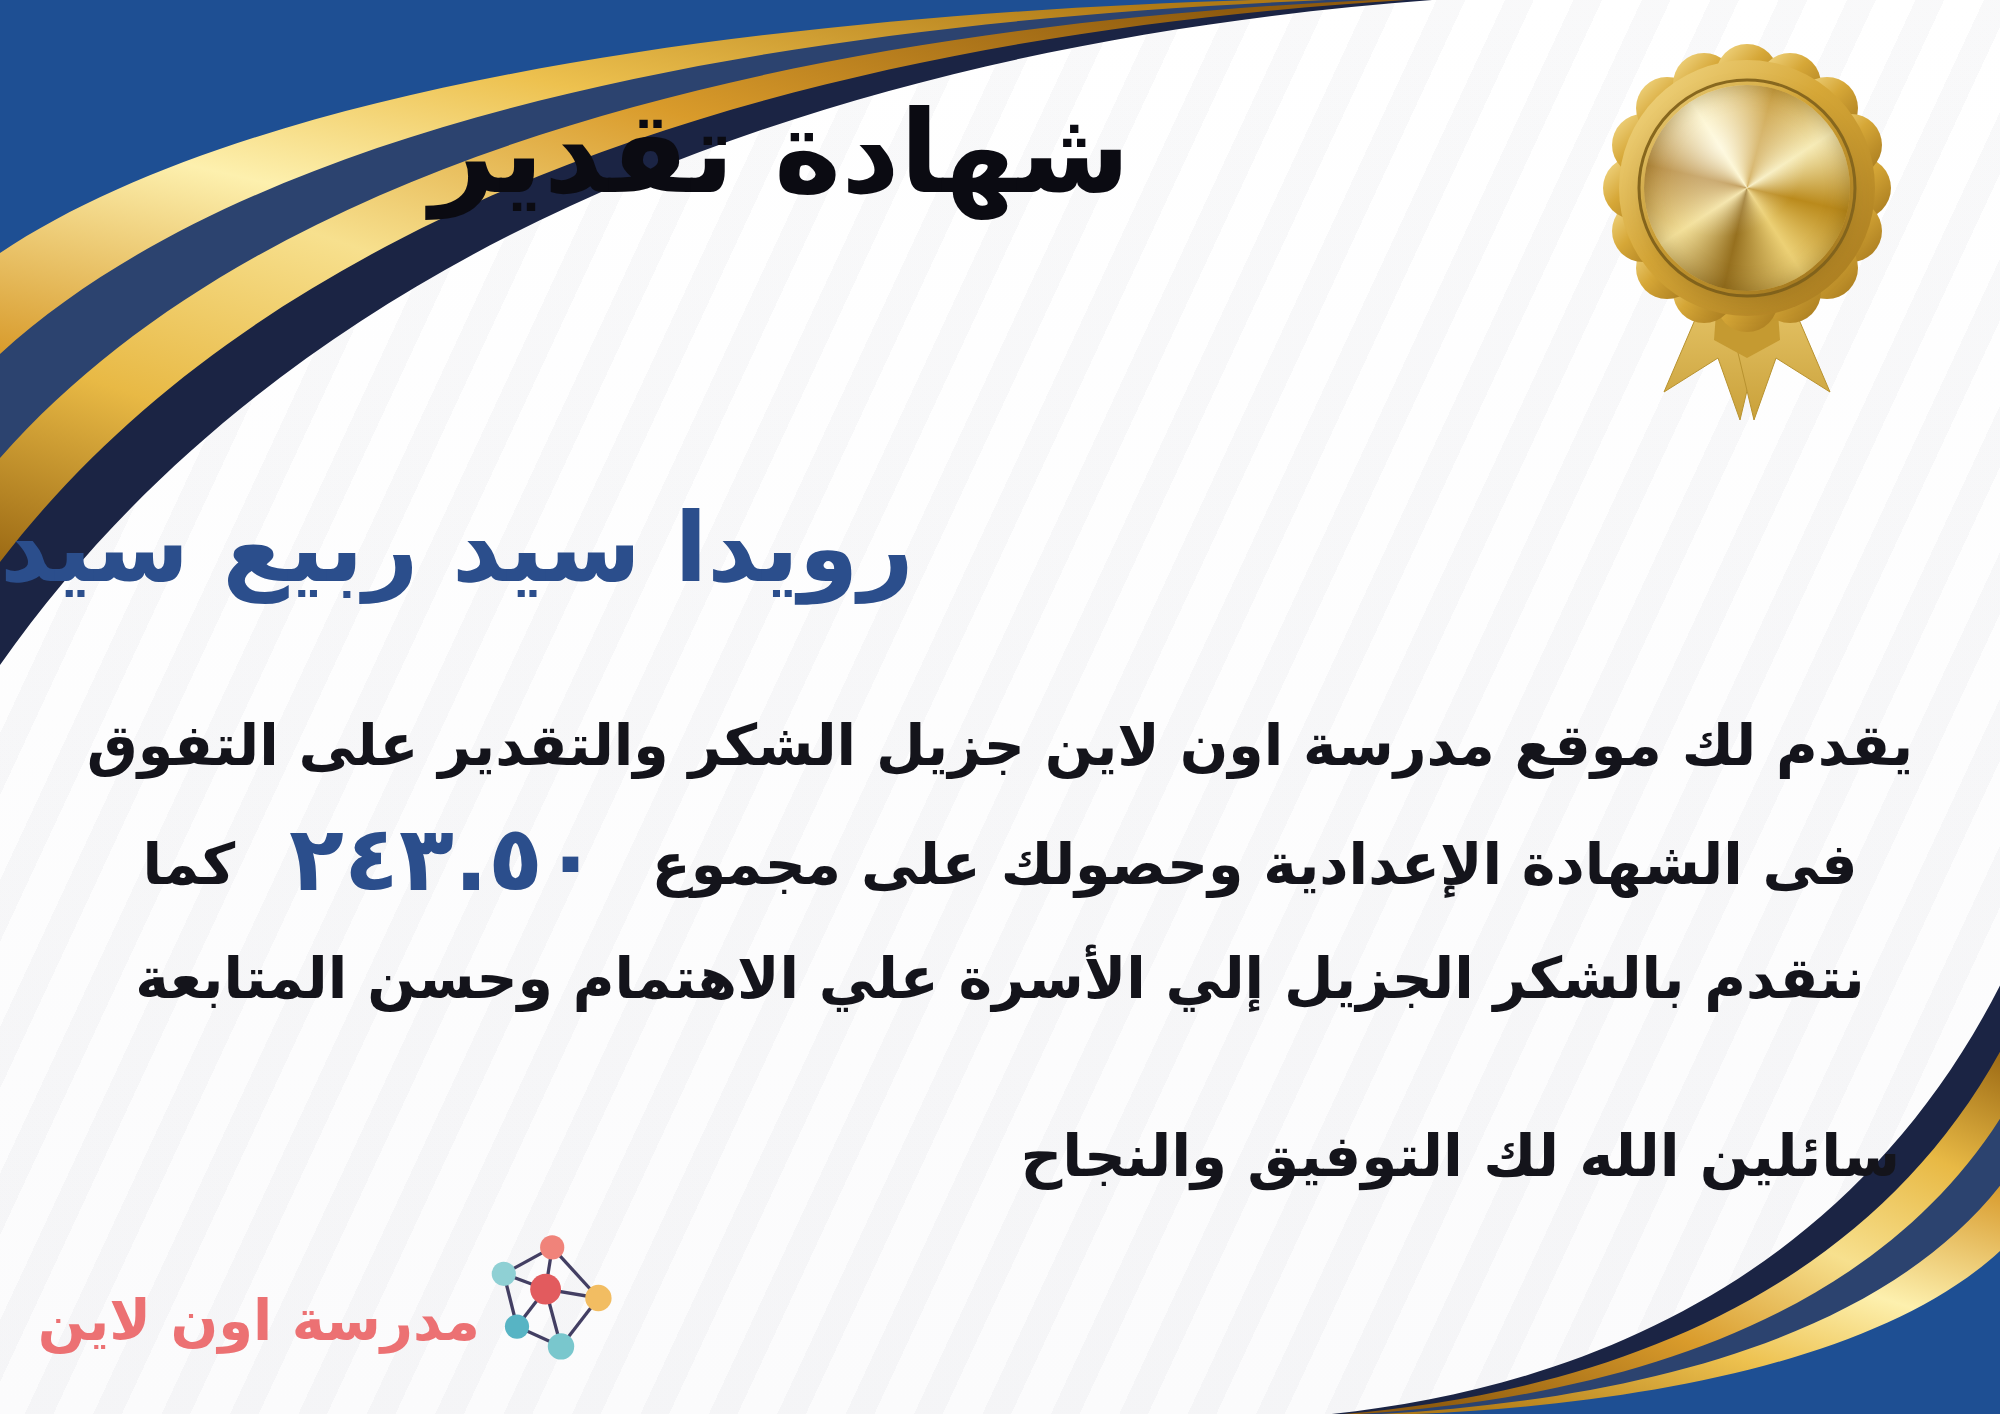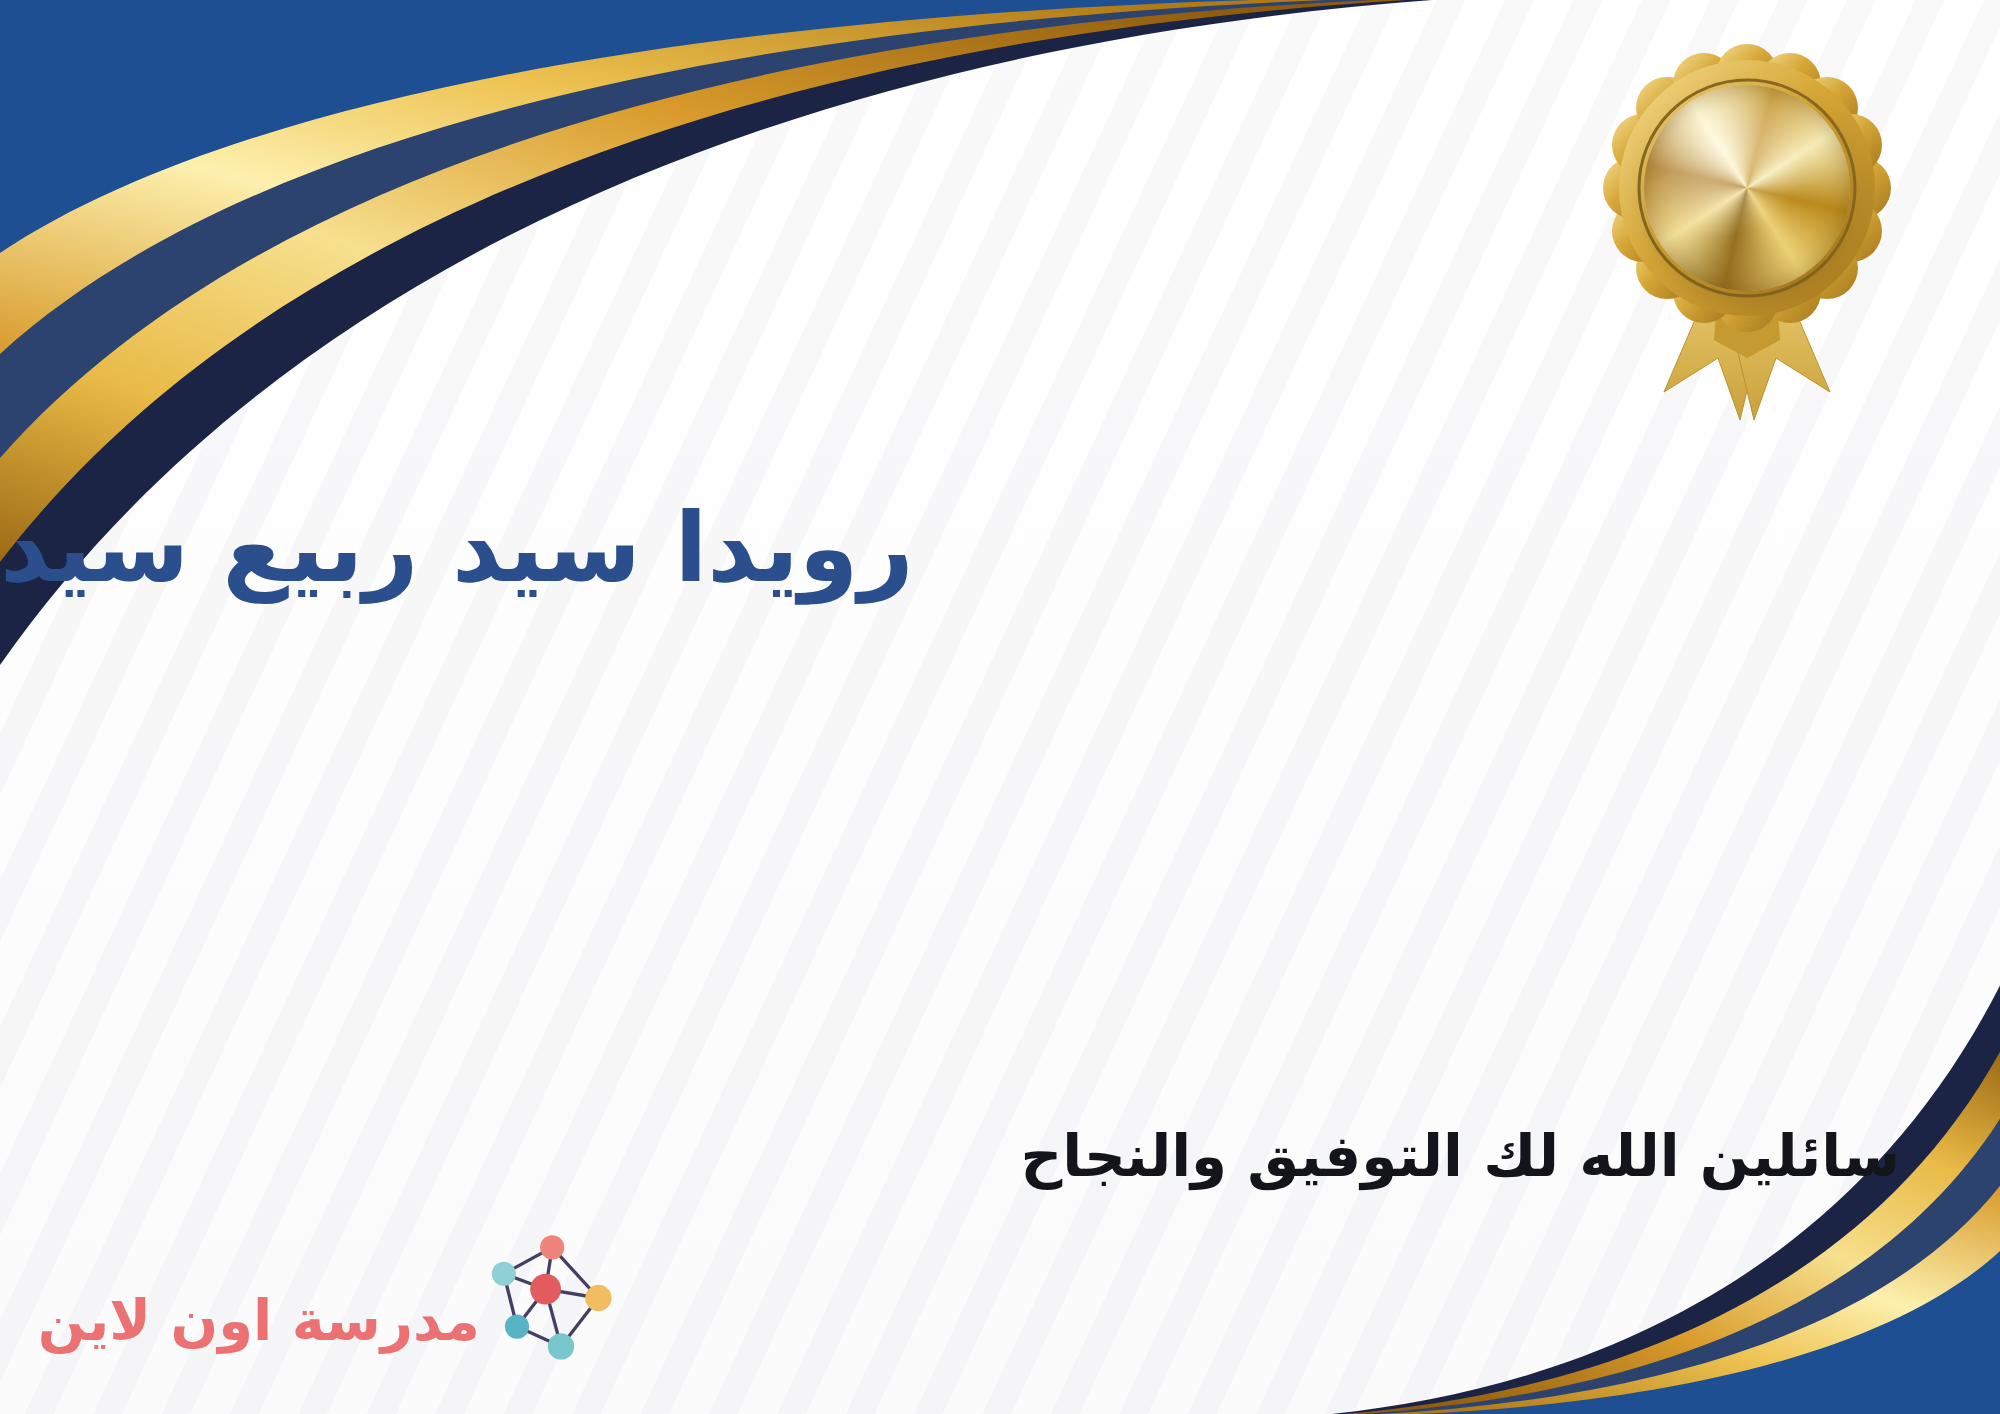--- a/index.html
+++ b/index.html
@@ -126,23 +126,33 @@
           <circle cx="190" cy="44" r="31"></circle>
         <circle cx="227" cy="68" r="31"></circle>
           <circle cx="251" cy="105" r="31"></circle>
       </g>
       <circle cx="147" cy="148" r="128" fill="url(#gGoldMedal)"></circle>
       <circle cx="147" cy="148" r="108" fill="none" stroke="#8a6a1f" stroke-width="3"></circle>
     </svg>
     <div class="disc"></div>
   </div>
 
+  <div class="title" dir="rtl">شهادة تقدير</div>
 
   <div class="student-name" dir="rtl">رويدا سيد ربيع سيد</div>
 
+  <div class="body-text" dir="rtl">
+    <div class="body-line">يقدم لك موقع مدرسة اون لاين جزيل الشكر والتقدير على التفوق</div>
+    <div class="body-line">
+      <span>فى الشهادة الإعدادية وحصولك على مجموع</span>
+      <span class="score">٢٤٣.٥٠</span>
+      <span>كما</span>
+    </div>
+    <div class="body-line">نتقدم بالشكر الجزيل إلي الأسرة علي الاهتمام وحسن المتابعة</div>
+  </div>
 
   <div class="closing" dir="rtl">سائلين الله لك التوفيق والنجاح</div>
 
   <div class="logo">
     <div class="ar" dir="rtl">مدرسة اون لاين</div>
     <svg class="net" viewBox="0 0 120 120">
       <g stroke="#433f63" stroke-width="3">
         <line x1="62" y1="14" x2="18" y2="38"></line>
           <line x1="62" y1="14" x2="56" y2="52"></line>
         <line x1="62" y1="14" x2="104" y2="60"></line>

